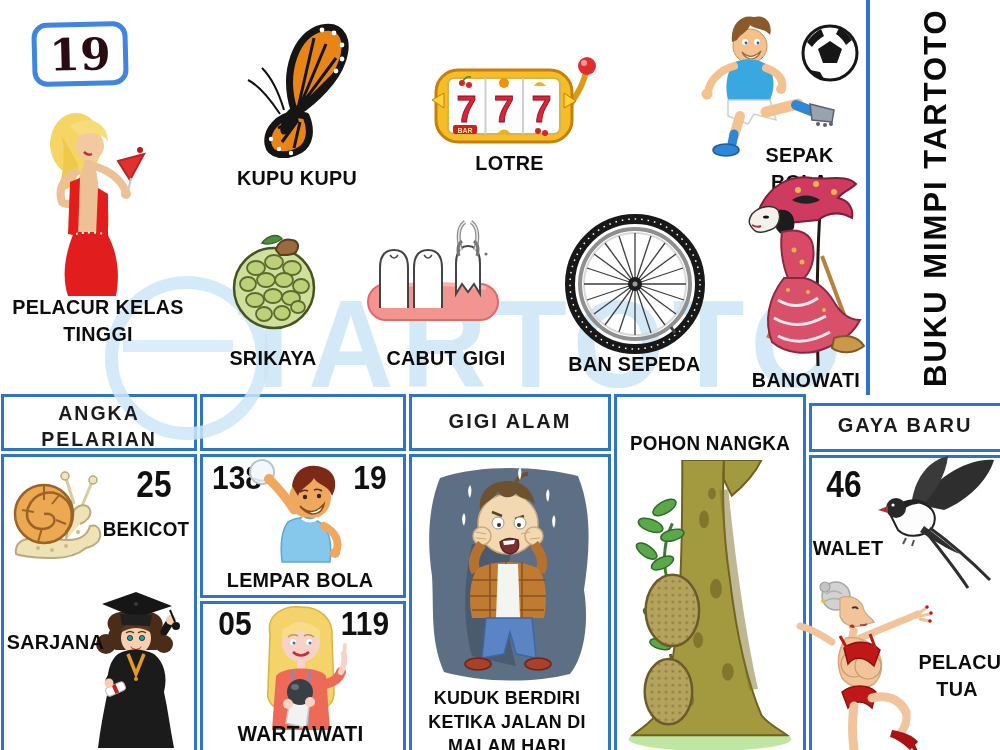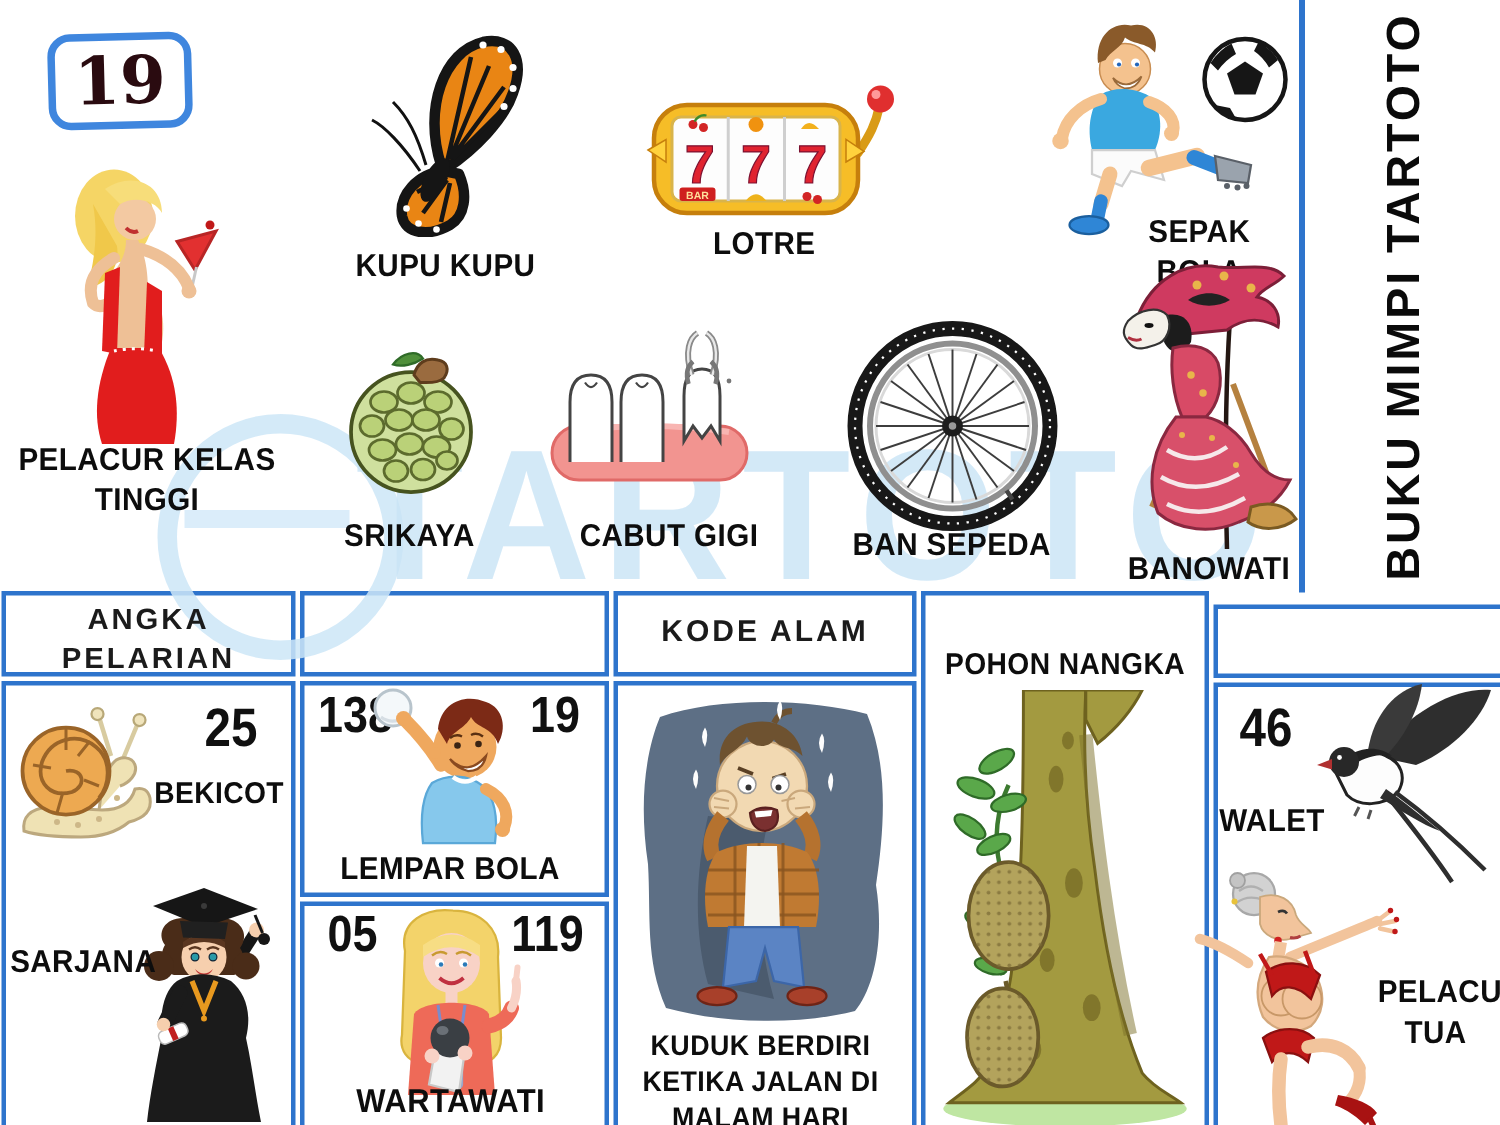--- a/index.html
+++ b/index.html
@@ -238,22 +238,23 @@
   <div class="cell" style="left:200px;top:394px;width:200px;height:51px"></div>
   <div class="cell" style="left:200px;top:454px;width:200px;height:138px"></div>
   <div class="cell" style="left:200px;top:601px;width:200px;height:150px"></div>
   <div class="cell" style="left:409px;top:394px;width:196px;height:51px"></div>
   <div class="cell" style="left:409px;top:454px;width:196px;height:300px"></div>
   <div class="cell" style="left:614px;top:394px;width:186px;height:356px"></div>
   <div class="cell" style="left:809px;top:403px;width:190px;height:43px"></div>
   <div class="cell" style="left:809px;top:455px;width:190px;height:300px"></div>
 
   <div class="hdr" style="left:2px;top:400px;width:194px;font-size:19.5px">ANGKA PELARIAN</div>
-  <div class="hdr" style="left:411px;top:408px;width:198px;font-size:20px">KODE ALAM</div>
+  <div class="hdr" style="left:411px;top:408px;width:198px;font-size:20px">GIGI ALAM</div>
   <div class="lbl" style="left:618px;top:430px;width:184px;font-size:20px">POHON NANGKA</div>
+  <div class="hdr" style="left:812px;top:412px;width:186px;font-size:20px">GAYA BARU</div>
 
   <svg class="art" style="left:8px;top:466px" width="100" height="100" viewBox="0 0 100 100">
     <line x1="66" y1="38" x2="58" y2="12" stroke="#d8cba0" stroke-width="3"></line>
     <line x1="74" y1="40" x2="84" y2="16" stroke="#d8cba0" stroke-width="3"></line>
     <circle cx="57" cy="10" r="4" fill="#f0e4bc" stroke="#b8a878" stroke-width="1.5"></circle>
     <circle cx="85" cy="14" r="4" fill="#f0e4bc" stroke="#b8a878" stroke-width="1.5"></circle>
     <path d="M8,88 Q6,74 24,72 L60,74 Q78,74 82,60 Q90,58 92,66 Q94,78 78,82 Q66,92 46,92 Q20,92 8,88 Z" fill="#efe2b4" stroke="#bca87e" stroke-width="2"></path>
     <path d="M58,74 C60,58 62,48 68,42 C72,38 80,38 82,44 C84,50 78,56 72,58" fill="#efe2b4" stroke="#bca87e" stroke-width="2"></path>
     <circle cx="30" cy="82" r="2" fill="#cdb788"></circle>
       <circle cx="44" cy="84" r="2" fill="#cdb788"></circle>

